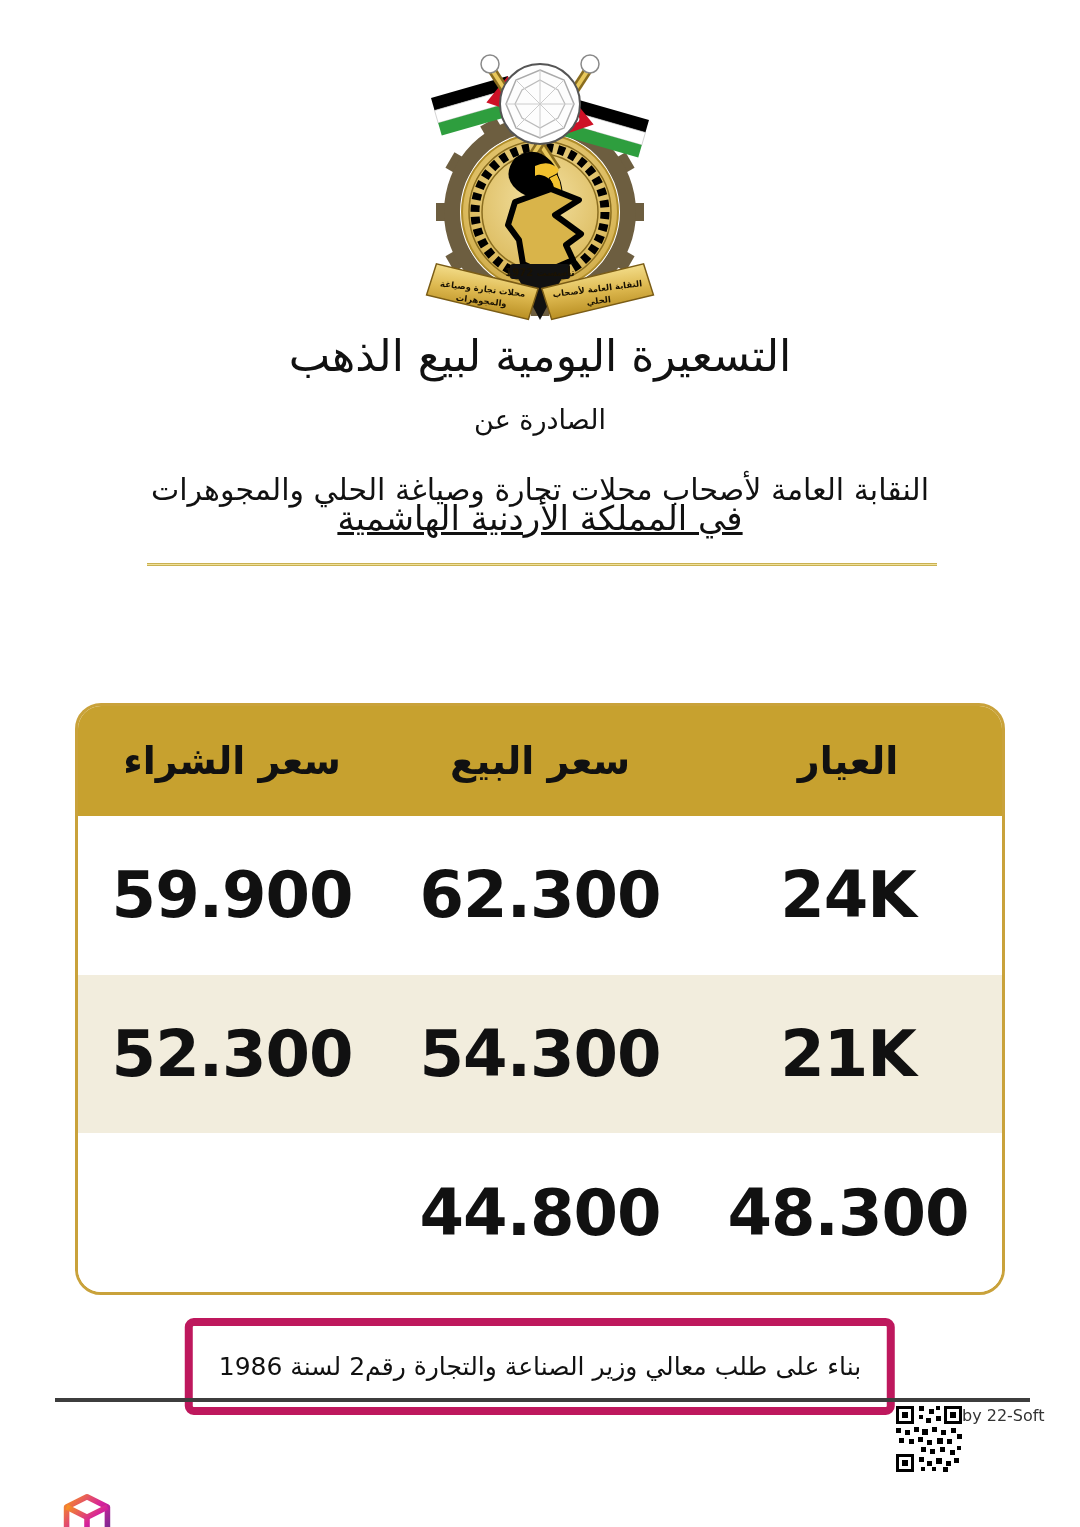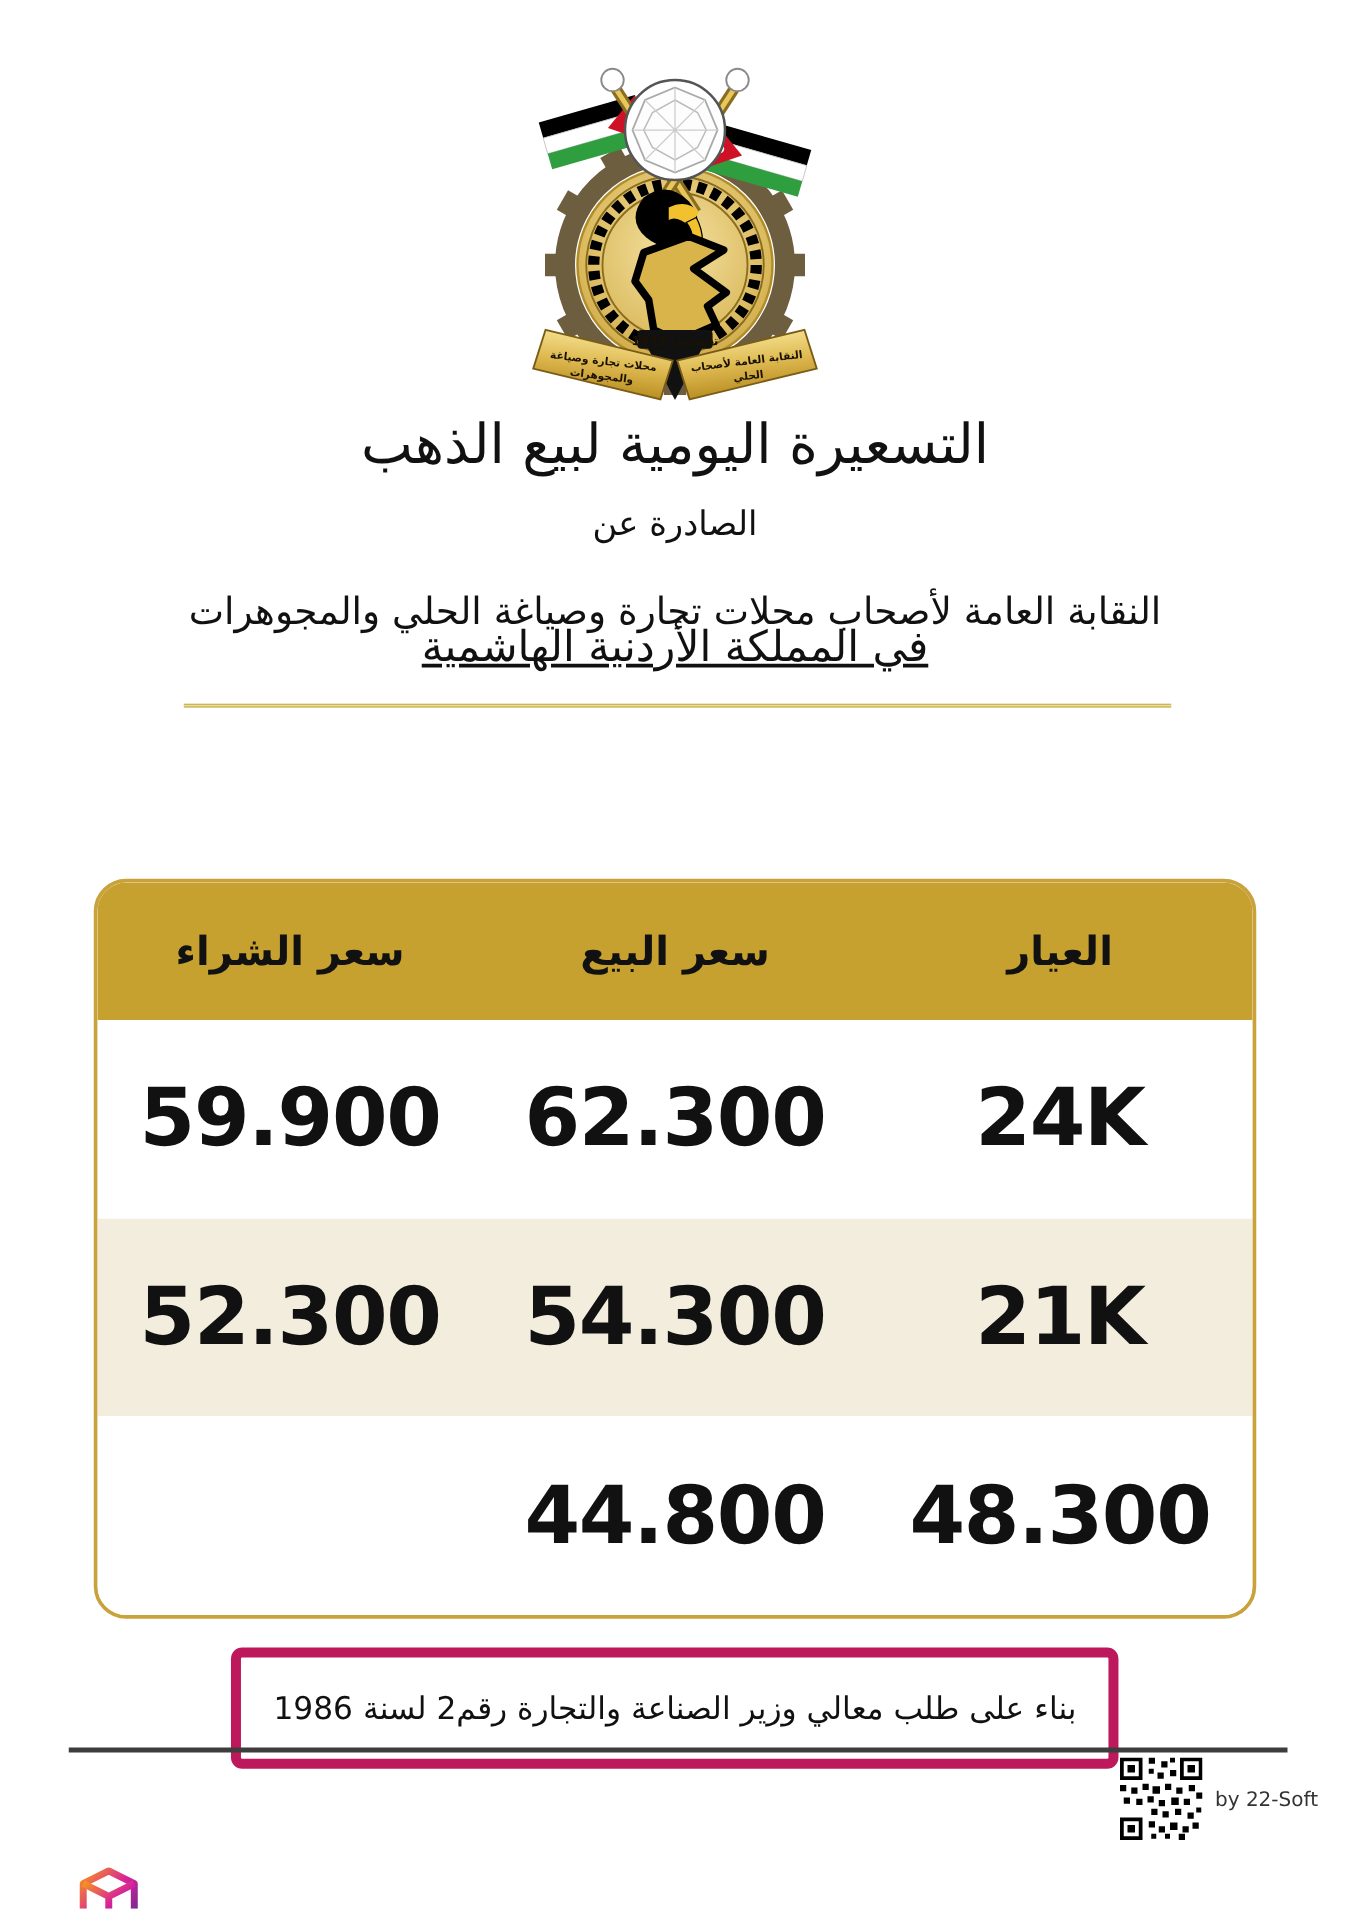--- a/index.html
+++ b/index.html
@@ -25,39 +25,39 @@
   
   .price-table{
     top:703px;left:75px;width:930px;height:592px;
     border:3px solid #c9a23b;border-radius:26px;overflow:hidden;
     background:#fff;direction:rtl;display:flex;flex-direction:column;
     box-sizing:border-box;
   }
   .t-head{
     height:110px;flex:0 0 110px;background:#c7a12f;display:flex;align-items:center;
   }
-  .t-head .cell{font-size:32px;font-weight:bold;color:#111;}
+  .t-head .cell{font-size:38px;font-weight:bold;color:#111;}
   .t-row{flex:1;display:flex;align-items:center;}
   .t-row .cell{font-size:64px;font-weight:bold;color:#111;letter-spacing:-1px;}
   .cell{width:33.33%;text-align:center;}
   .bg-white{background:#ffffff;}
   .bg-cream{background:#f2eddd;}
 
   
   .note-box{
     top:1318px;left:50%;transform:translateX(-50%);
     border:8px solid #be185d;border-radius:9px;padding:26px 26px;
     font-size:25px;direction:rtl;white-space:nowrap;background:#fff;
   }
 
   
   .footer-rule{top:1398px;left:55px;width:975px;height:4px;background:#3d3d3d;}
   .cube-logo{top:1492px;left:52px;width:70px;text-align:center;}
   .cube-caption{font-size:10px;color:#a4589a;margin-top:-2px;font-family:"DejaVu Sans",sans-serif;}
-  .qr-block{top:1406px;left:896px;display:flex;align-items:center;gap:10px;}
+  .qr-block{top:1406px;left:896px;display:flex;}
   .qr-credit{font-size:16px;color:#333;font-family:"DejaVu Sans",sans-serif;}
 
   .ribbon-text{font-family:"DejaVu Sans",sans-serif;font-weight:bold;fill:#1a1203;}
 </style>
 </head>
 <body>
 
 <div class="page">
 
   <div class="abs logo-wrap">

